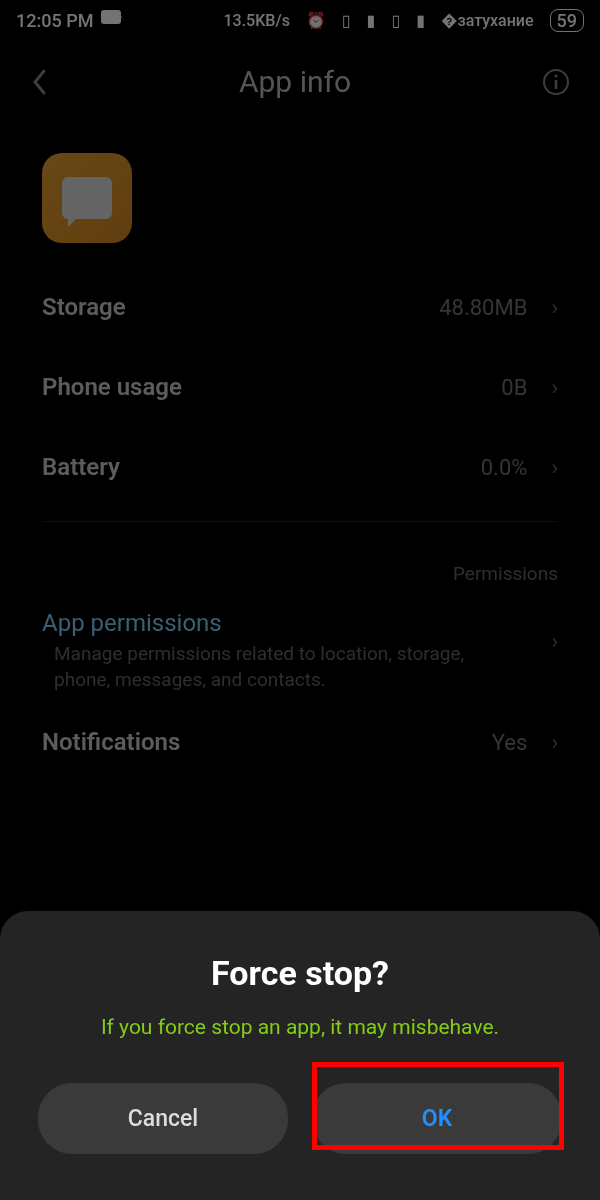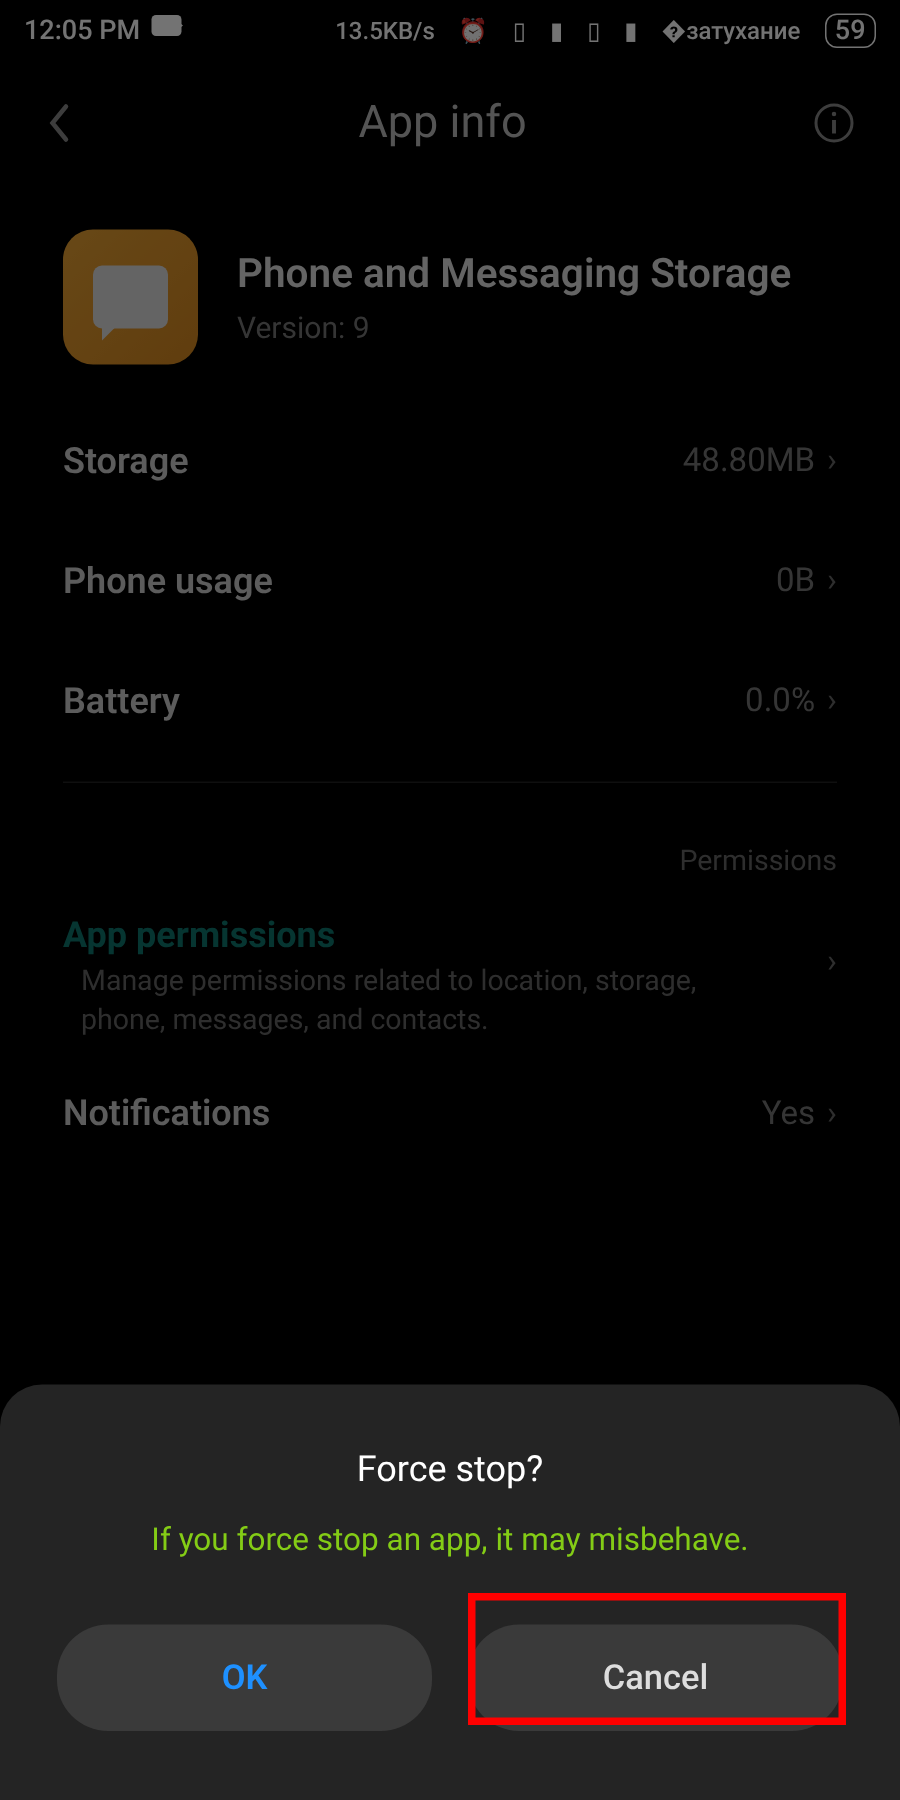--- a/index.html
+++ b/index.html
@@ -20,32 +20,32 @@
   
   .app-section { display: flex; align-items: center; gap: 26px; padding: 36px 42px 24px; }
   .app-icon { width: 90px; height: 90px; background: linear-gradient(135deg,#e6a033,#d68820); border-radius: 20px; display: flex; align-items: center; justify-content: center; }
   .bubble { width: 50px; height: 42px; background: #ddd; border-radius: 6px; position: relative; }
   .bubble::after { content: ''; position: absolute; left: 6px; bottom: -8px; border: 8px solid transparent; border-top-color: #ddd; border-left-color: #ddd; }
   .app-name { font-size: 27px; font-weight: 600; color: #ddd; line-height: 1.25; }
   .app-version { font-size: 20px; color: #777; margin-top: 6px; }
   
   .row { display: flex; justify-content: space-between; align-items: center; padding: 26px 42px; }
   .row-label { font-size: 24px; font-weight: 600; color: #ccc; }
-  .row-value { font-size: 22px; color: #777; display: flex; align-items: center; gap: 8px; }
+  .row-value { font-size: 22px; color: #777; display: flex; align-items: center; gap: 24px; }
   .chev { color: #666; font-size: 22px; }
   
   .divider { height: 1px; background: #222; margin: 14px 42px; }
   
   .section-label { font-size: 19px; color: #666; padding: 26px 42px 10px; text-align: right; }
   .perm-row { padding: 14px 42px 10px; display: flex; justify-content: space-between; align-items: flex-start; }
-  .perm-title { font-size: 24px; font-weight: 700; color: #0f766e; margin-bottom: 4px; }
+  .perm-title { font-size: 24px; font-weight: 400; color: #7dd3fc; margin-bottom: 4px; }
   .perm-sub { font-size: 19px; color: #666; line-height: 1.35; max-width: 460px; margin-left: 12px; }
   
   .dialog { position: absolute; left: 0; right: 0; bottom: 0; background: #242424; border-radius: 28px 28px 0 0; padding: 42px 32px 46px; z-index: 10; text-align: center; }
-  .dialog-title { font-size: 24px; font-weight: 400; margin-bottom: 22px; }
+  .dialog-title { font-size: 34px; font-weight: 700; margin-bottom: 22px; }
   .dialog-msg { font-size: 21px; color: #84cc16; margin-bottom: 44px; }
   .dialog-buttons { display: flex; gap: 24px; justify-content: center; }
   .dlg-btn { flex: 1; max-width: 250px; background: #3a3a3a; border: none; border-radius: 34px; padding: 22px 0; font-size: 23px; font-weight: 500; color: #ddd; }
   .dlg-btn.ok { color: #1e90ff; font-weight: 600; }
   .highlight { position: absolute; border: 5px solid #ff0000; z-index: 20; pointer-events: none; }
 </style>
 </head>
 <body>
 
 <div class="status-bar">
@@ -78,24 +78,20 @@
         <circle cx="14" cy="8" r="1.5" fill="#888"></circle>
         <rect x="12.7" y="12" width="2.6" height="9" fill="#888"></rect>
       </svg>
   </span>
 </div>
 
 <div class="app-section">
   <div class="app-icon">
       <div class="bubble"></div>
     </div>
-  <div>
-    <div class="app-name">Phone and Messaging Storage</div>
-    <div class="app-version">Version: 9</div>
-  </div>
 </div>
 
 <div class="row">
   <span class="row-label">Storage</span>
   <span class="row-value">
       <span>48.80MB</span>
       <span class="chev">›</span>
     </span>
 </div>
 
@@ -134,18 +130,18 @@
       <span class="chev">›</span>
     </span>
 </div>
 
 <div class="dim-overlay"></div>
 
 <div class="dialog">
   <div class="dialog-title">Force stop?</div>
   <div class="dialog-msg">If you force stop an app, it may misbehave.</div>
   <div class="dialog-buttons">
+    <button class="dlg-btn">Cancel</button>
     <button class="dlg-btn ok">OK</button>
-    <button class="dlg-btn">Cancel</button>
   </div>
 </div>
 
 <div class="highlight" style="left:312px; top:1062px; width:252px; height:88px;"></div>
 
 </body></html>

